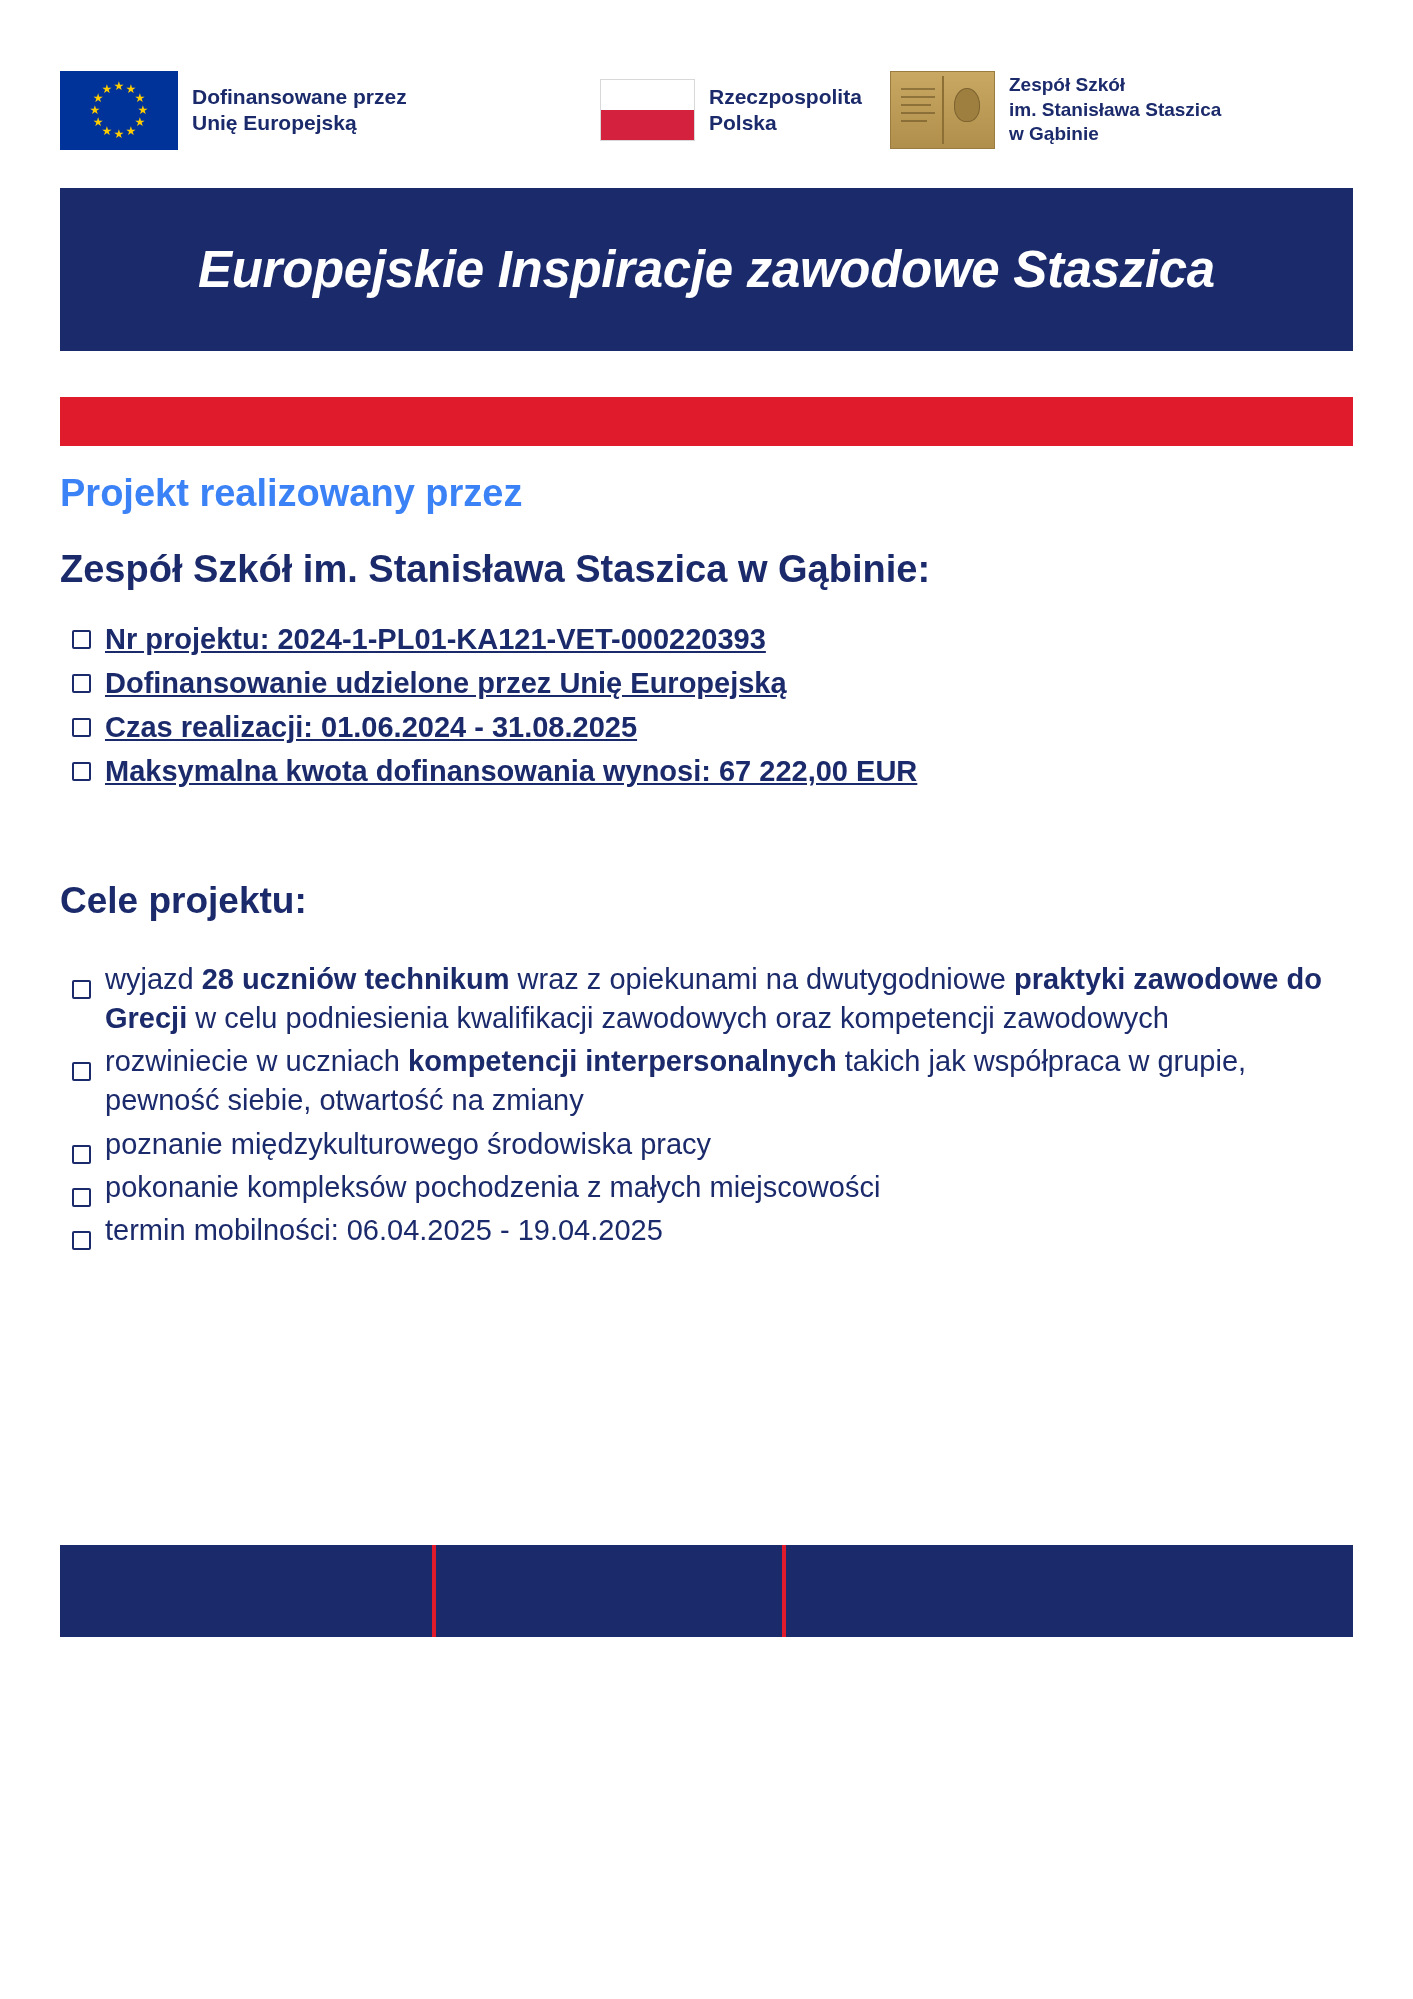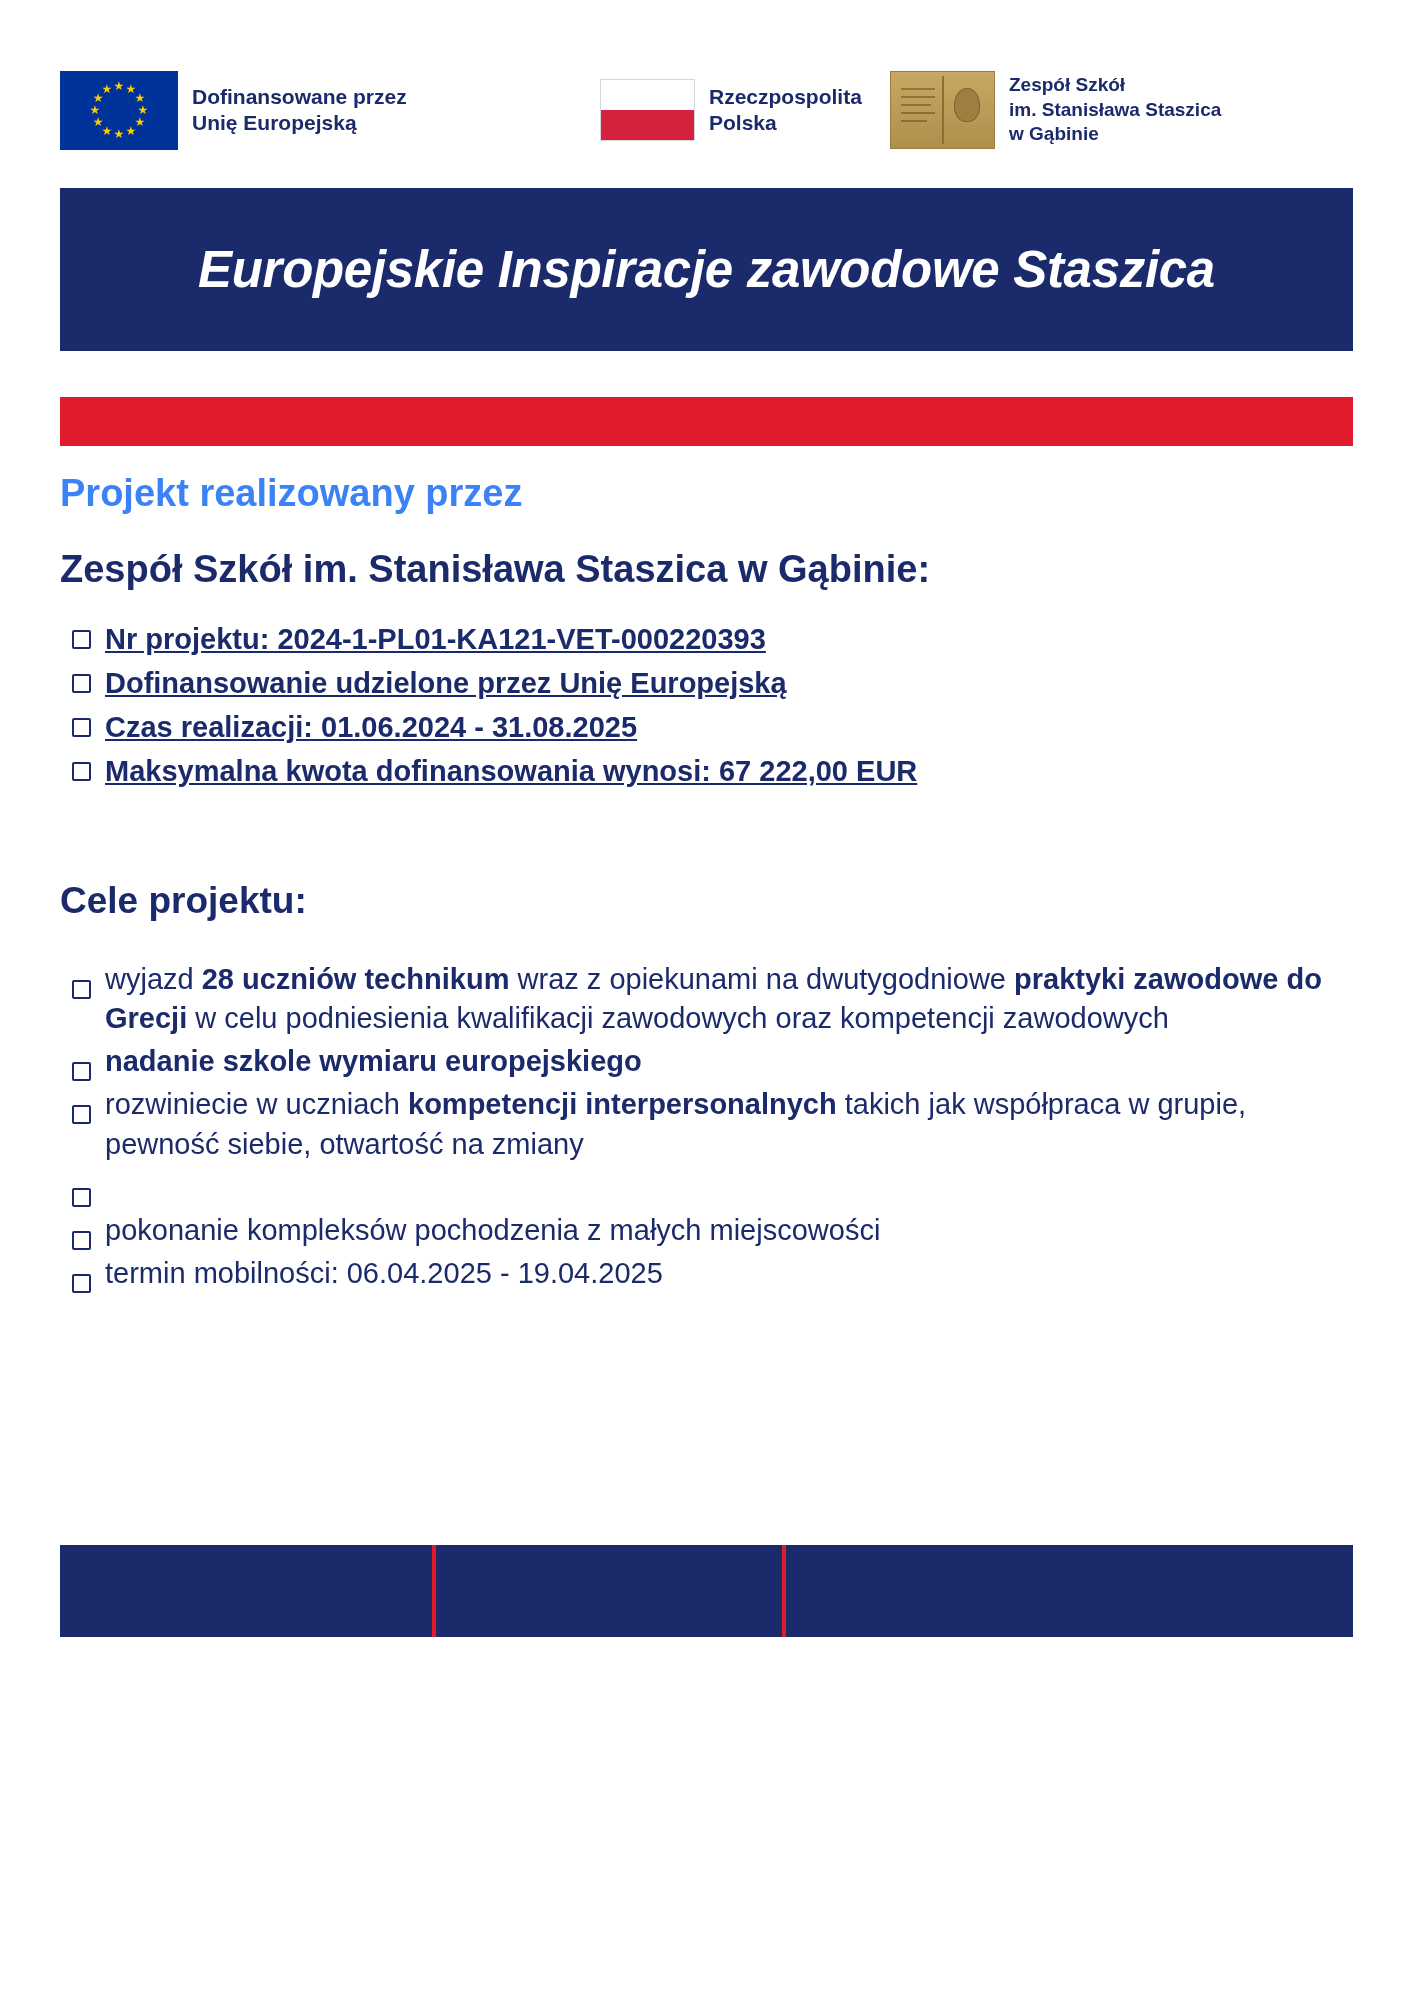--- a/index.html
+++ b/index.html
@@ -294,28 +294,25 @@
   </div>
 
 <div class="section-title">Cele projektu:</div>
 <div class="list list-goals" id="goals-list">
     <div class="li">
       <span class="box"></span>
       <span class="txt">wyjazd <b>28 uczniów technikum</b> wraz z opiekunami na dwutygodniowe <b>praktyki zawodowe do Grecji</b> w celu podniesienia kwalifikacji zawodowych oraz kompetencji zawodowych</span>
     </div>
     <div class="li">
       <span class="box"></span>
-      <span class="txt"><b>nadanie szkole wymiaru europejskiego</b></span>
-    </div>
-    <div class="li">
-      <span class="box"></span>
       <span class="txt">rozwiniecie w uczniach <b>kompetencji interpersonalnych</b> takich jak współpraca w grupie, pewność siebie, otwartość na zmiany</span>
     </div>
     <div class="li">
       <span class="box"></span>
+      <span class="txt">poznanie międzykulturowego środowiska pracy</span>
     </div>
     <div class="li">
       <span class="box"></span>
       <span class="txt">pokonanie kompleksów pochodzenia z małych miejscowości</span>
     </div>
     <div class="li">
       <span class="box"></span>
       <span class="txt">termin mobilności: 06.04.2025 - 19.04.2025</span>
     </div>
   </div>

